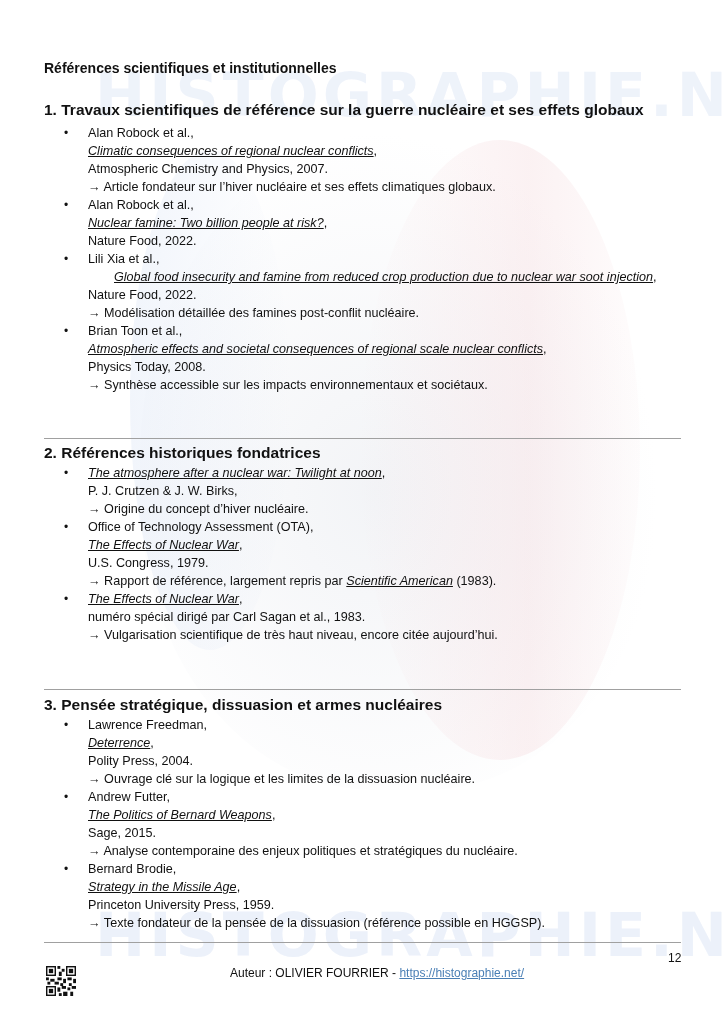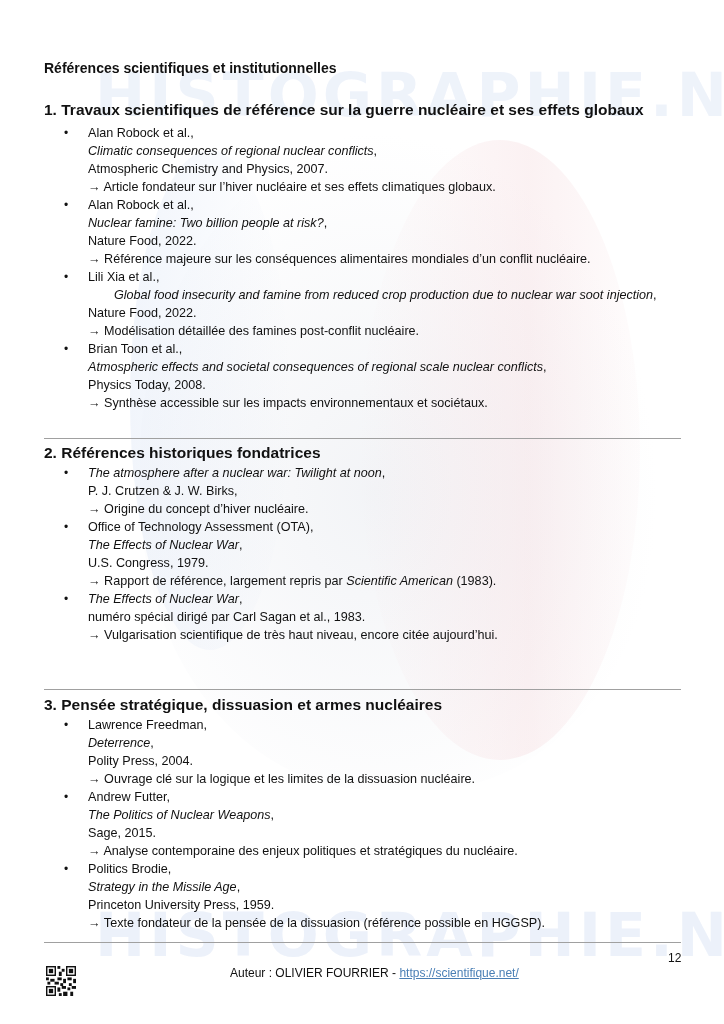--- a/index.html
+++ b/index.html
@@ -35,21 +35,21 @@
   .title {
     position: absolute; left: 44px; top: 60px; font-size: 14px; font-weight: bold; margin: 0;
   }
   .section-heading {
     position: absolute; left: 44px; font-size: 15.5px; font-weight: bold; margin: 0; white-space: nowrap;
   }
   .refs { position: absolute; left: 62px; margin: 0; padding: 0; list-style: none; font-size: 12.6px; line-height: 18px; }
   .ref { position: relative; padding-left: 26px; }
   .ref .bullet { position: absolute; left: 2px; top: 0; font-size: 12px; }
   .ref .line { display: block; white-space: nowrap; }
-  .ref .work { font-style: italic; }
+  .ref .work { font-style: italic; text-decoration: underline; }
   .ref .wrap { white-space: normal; width: 560px; display: block; margin-left: 26px; }
   .rule { position: absolute; left: 44px; width: 637px; height: 0; border-top: 1.5px solid #a0a0a0; }
   .page-number { position: absolute; left: 668px; top: 951px; font-size: 12px; }
   .footer-text { position: absolute; left: 230px; top: 966px; font-size: 12px; white-space: nowrap; }
   .footer-link { color: #4a7fb5; text-decoration: underline; }
   .qr { position: absolute; left: 46px; top: 966px; width: 30px; height: 30px; }
 </style>
 </head>
 <body>
 
@@ -71,21 +71,20 @@
       <span class="line">Alan Robock et al.,</span>
       <span class="line"><span class="work">Climatic consequences of regional nuclear conflicts</span><span>,</span></span>
       <span class="line">Atmospheric Chemistry and Physics, 2007.</span>
       <span class="line">→ Article fondateur sur l’hiver nucléaire et ses effets climatiques globaux.</span>
     </li>
     <li class="ref">
       <span class="bullet">•</span>
       <span class="line">Alan Robock et al.,</span>
       <span class="line"><span class="work">Nuclear famine: Two billion people at risk?</span><span>,</span></span>
       <span class="line">Nature Food, 2022.</span>
-      <span class="line">→ Référence majeure sur les conséquences alimentaires mondiales d’un conflit nucléaire.</span>
     </li>
     <li class="ref">
       <span class="bullet">•</span>
       <span class="line">Lili Xia et al.,</span>
       <span class="wrap"><span class="work">Global food insecurity and famine from reduced crop production due to nuclear war soot injection</span><span>,</span></span>
       <span class="line">Nature Food, 2022.</span>
       <span class="line">→ Modélisation détaillée des famines post-conflit nucléaire.</span>
     </li>
     <li class="ref">
       <span class="bullet">•</span>
@@ -126,27 +125,27 @@
     <li class="ref">
       <span class="bullet">•</span>
       <span class="line">Lawrence Freedman,</span>
       <span class="line"><span class="work">Deterrence</span><span>,</span></span>
       <span class="line">Polity Press, 2004.</span>
       <span class="line">→ Ouvrage clé sur la logique et les limites de la dissuasion nucléaire.</span>
     </li>
     <li class="ref">
       <span class="bullet">•</span>
       <span class="line">Andrew Futter,</span>
-      <span class="line"><span class="work">The Politics of Nuclear Weapons</span><span>,</span></span>
+      <span class="line"><span class="work">The Politics of Bernard Weapons</span><span>,</span></span>
       <span class="line">Sage, 2015.</span>
       <span class="line">→ Analyse contemporaine des enjeux politiques et stratégiques du nucléaire.</span>
     </li>
     <li class="ref">
       <span class="bullet">•</span>
-      <span class="line">Politics Brodie,</span>
+      <span class="line">Bernard Brodie,</span>
       <span class="line"><span class="work">Strategy in the Missile Age</span><span>,</span></span>
       <span class="line">Princeton University Press, 1959.</span>
       <span class="line">→ Texte fondateur de la pensée de la dissuasion (référence possible en HGGSP).</span>
     </li>
   </ul>
   <div class="rule" style="top:942px"></div>
 
   <div class="page-number">12</div>
   <svg class="qr" viewBox="0 0 21 21">
     <rect width="21" height="21" fill="#fff"></rect>
@@ -176,15 +175,15 @@
         <rect x="8" y="15" width="2" height="3"></rect>
         <rect x="11" y="14" width="3" height="2"></rect>
       <rect x="15" y="15" width="2" height="2"></rect>
         <rect x="18" y="14" width="3" height="2"></rect>
         <rect x="12" y="18" width="3" height="3"></rect>
       <rect x="17" y="18" width="2" height="3"></rect>
         <rect x="9" y="19" width="2" height="2"></rect>
     </g>
   </svg>
   <div class="footer-text">
-    <span>Auteur : OLIVIER FOURRIER - </span><span class="footer-link">https://scientifique.net/</span>
+    <span>Auteur : OLIVIER FOURRIER - </span><span class="footer-link">https://histographie.net/</span>
   </div>
 </div>
 
 </body></html>

